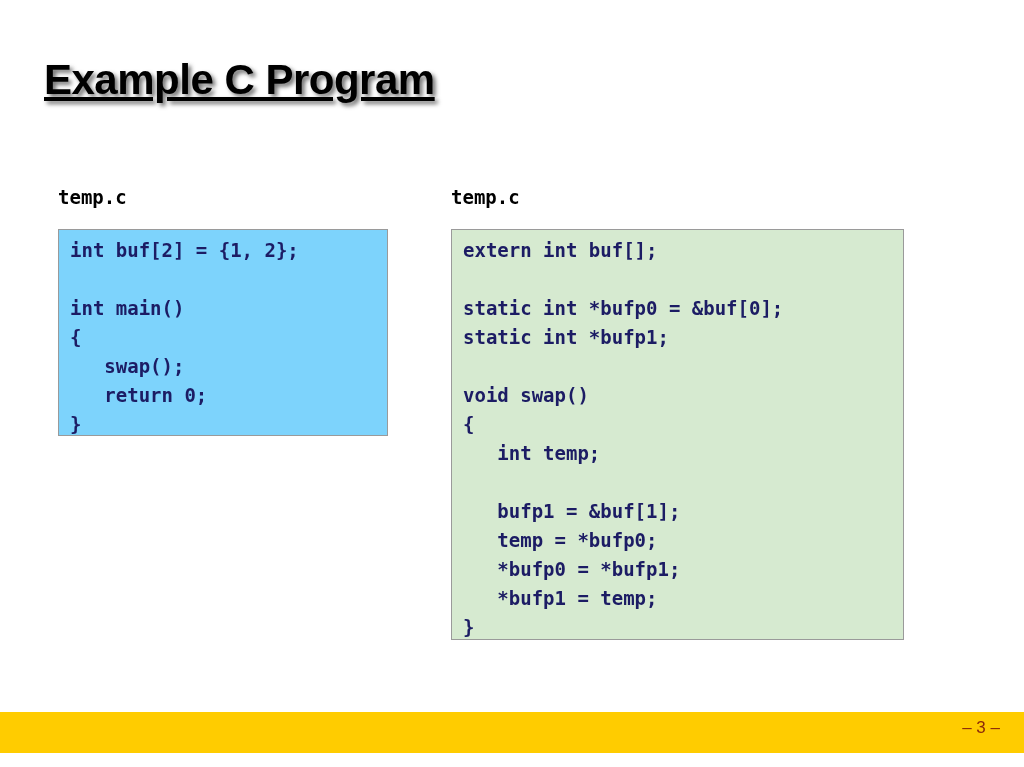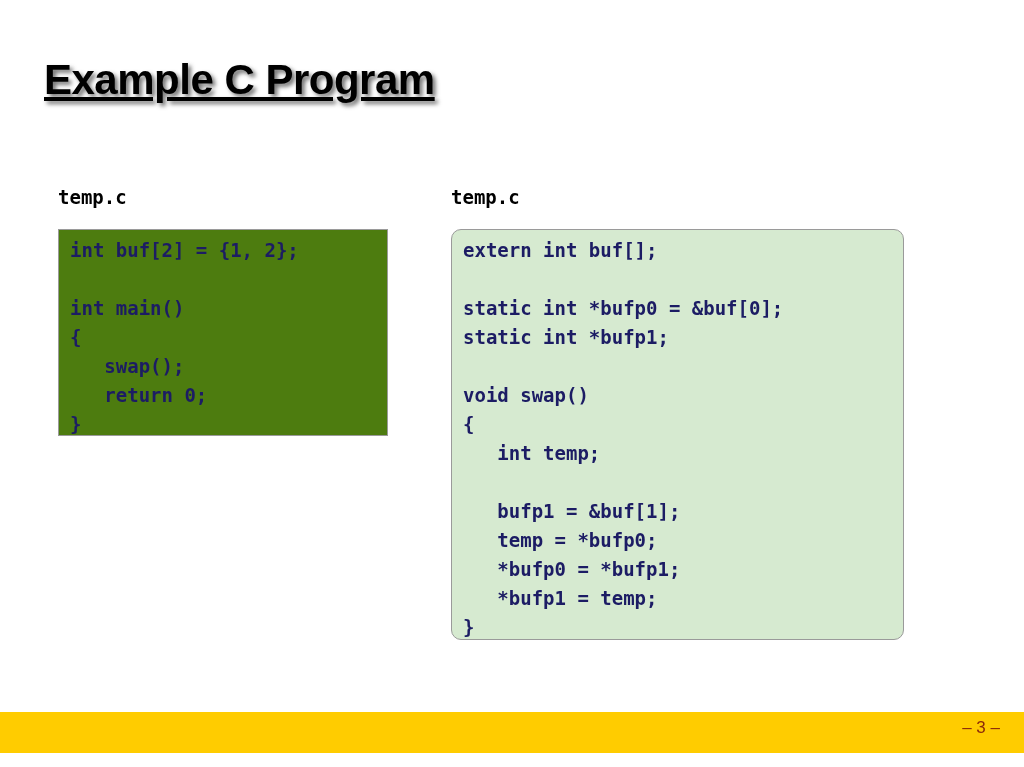--- a/index.html
+++ b/index.html
@@ -53,32 +53,31 @@
     white-space: pre;
     line-height: 29px;
     overflow: hidden;
   }
 
   
   #main-c-label  { left: 58px;  top: 186px; }
   #main-c-panel  {
     left: 58px; top: 229px;
     width: 330px; height: 207px;
-    background: #4d7c0f;
+    background: #7dd3fc;
     padding: 6px 0 0 11px;
   }
 
   
   #swap-c-label  { left: 451px; top: 186px; }
   #swap-c-panel  {
     left: 451px; top: 229px;
     width: 453px; height: 411px;
     background: #d6ead0;
     padding: 6px 0 0 11px;
-    border-radius: 10px;
   }
 
   
   .footer-bar {
     position: absolute;
     left: 0;
     top: 712px;
     width: 1024px;
     height: 41px;
     background: #ffcc00;

